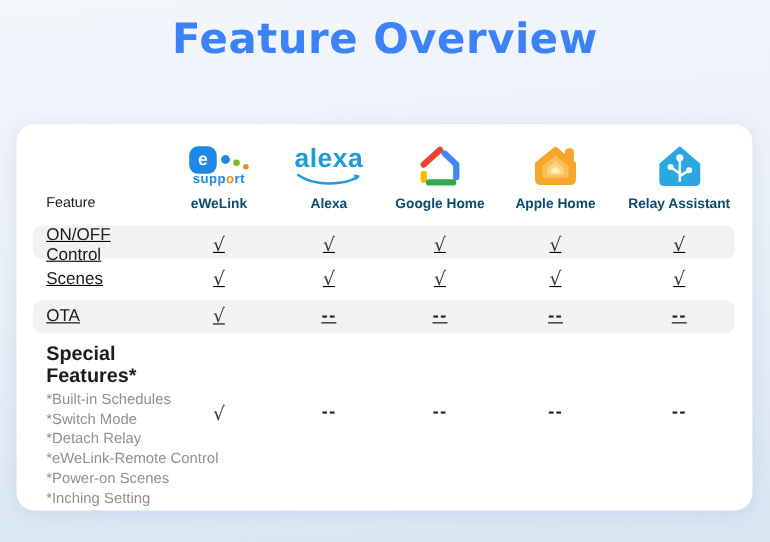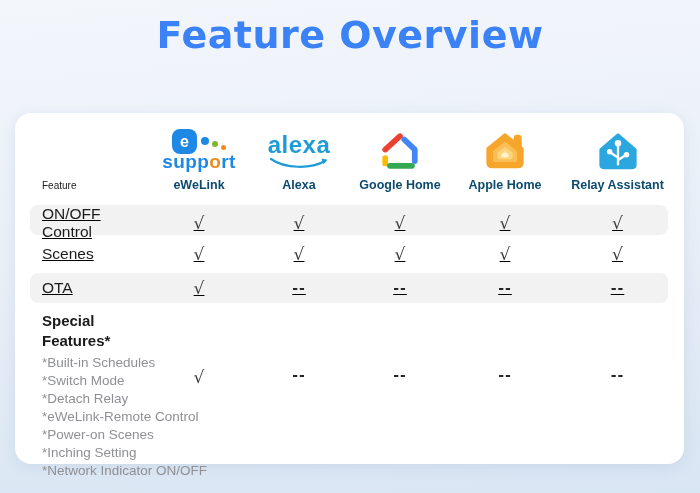--- a/index.html
+++ b/index.html
@@ -25,59 +25,59 @@
   }
   .grid-row {
     display:grid;
     grid-template-columns:135px 98px 102px 100px 110px 115px;
     align-items:center;
   }
   
   .header-row { height:88px; align-items:end; }
   .feature-head {
     padding:0 0 10px 27px;
-    font-size:10px; color:#1b1b1b;
+    font-size:13px; color:#1b1b1b;
   }
   .brand-cell {
     display:flex; flex-direction:column; align-items:center; justify-content:flex-end;
     padding-bottom:9px; height:88px;
   }
   .brand-label { font-size:12.5px; font-weight:bold; color:#0c4a6e; white-space:nowrap; line-height:14px; }
   .brand-logo { height:44px; display:flex; align-items:center; justify-content:center; margin-bottom:5px; }
   
   .row { position:relative; height:30px; margin-top:4px;text-decoration:underline; }
   .row.striped::before {
     content:""; position:absolute; left:15px; right:16px; top:0; bottom:0;
     background:#f2f2f3; border-radius:8px; z-index:-1;
   }
   .feature-name { padding-left:27px; font-size:15.5px; color:#1b1b1b; }
   .cell-val { text-align:center; font-family:"DejaVu Sans", sans-serif; font-size:17px; color:#3a3a3a; }
   .cell-val.dash { font-size:14px; font-weight:bold; letter-spacing:1px; color:#262626; }
   
   .special-row { margin-top:6px; align-items:start; }
   .special-cell { padding-left:27px; }
-  .special-heading { font-size:15px; font-weight:bold; color:#1b1b1b; line-height:20px; padding-top:2px; }
+  .special-heading { font-size:18px; font-weight:bold; color:#1b1b1b; line-height:20px; padding-top:2px; }
   .special-list { margin-top:3px; }
   .special-list div { font-size:13.5px; color:#8f9094; line-height:18px; white-space:nowrap; }
   .special-row .cell-val { padding-top:58px; }
   
   
   .ewelink { display:flex; flex-direction:column; align-items:center; }
   .ew-top { display:flex; align-items:flex-start; }
   .ew-square {
     width:25px; height:25px; border-radius:8px; background:#1e88e5;
     color:#fff; font-weight:bold; font-size:16px;
     display:flex; align-items:center; justify-content:center;
   }
   .ew-dots { display:flex; align-items:flex-start; margin-left:4px; padding-top:6px; }
   .dot { border-radius:50%; }
   .dot-blue { width:8px; height:8px; background:#1e88e5; margin-top:2px; }
   .dot-green { width:6px; height:6px; background:#7cb92c; margin:6px 0 0 3px; }
   .dot-orange { width:5px; height:5px; background:#f08c1e; margin:10px 0 0 3px; }
-  .ew-support { font-size:19px; font-weight:bold; color:#1e88e5; letter-spacing:0.4px; margin-top:-3px; }
+  .ew-support { font-size:12px; font-weight:bold; color:#1e88e5; letter-spacing:0.4px; margin-top:-3px; }
   .ew-support .o { color:#f08c1e; }
   
   .alexa { display:flex; flex-direction:column; align-items:center; }
   .alexa-word { font-size:24px; font-weight:bold; color:#1f9cd8; letter-spacing:0.5px; line-height:24px; }
 </style>
 </head>
 <body>
 
 <div class="page-title">Feature Overview</div>
 
@@ -183,21 +183,20 @@
   <div class="grid-row special-row">
     <div class="special-cell">
       <div class="special-heading">Special Features*</div>
       <div class="special-list">
         <div>*Built-in Schedules</div>
         <div>*Switch Mode</div>
         <div>*Detach Relay</div>
         <div>*eWeLink-Remote Control</div>
         <div>*Power-on Scenes</div>
         <div>*Inching Setting</div>
-        <div>*Network Indicator ON/OFF</div>
       </div>
     </div>
     <div class="cell-val">√</div>
     <div class="cell-val dash">--</div>
     <div class="cell-val dash">--</div>
     <div class="cell-val dash">--</div>
     <div class="cell-val dash">--</div>
   </div>
 
 </div>

